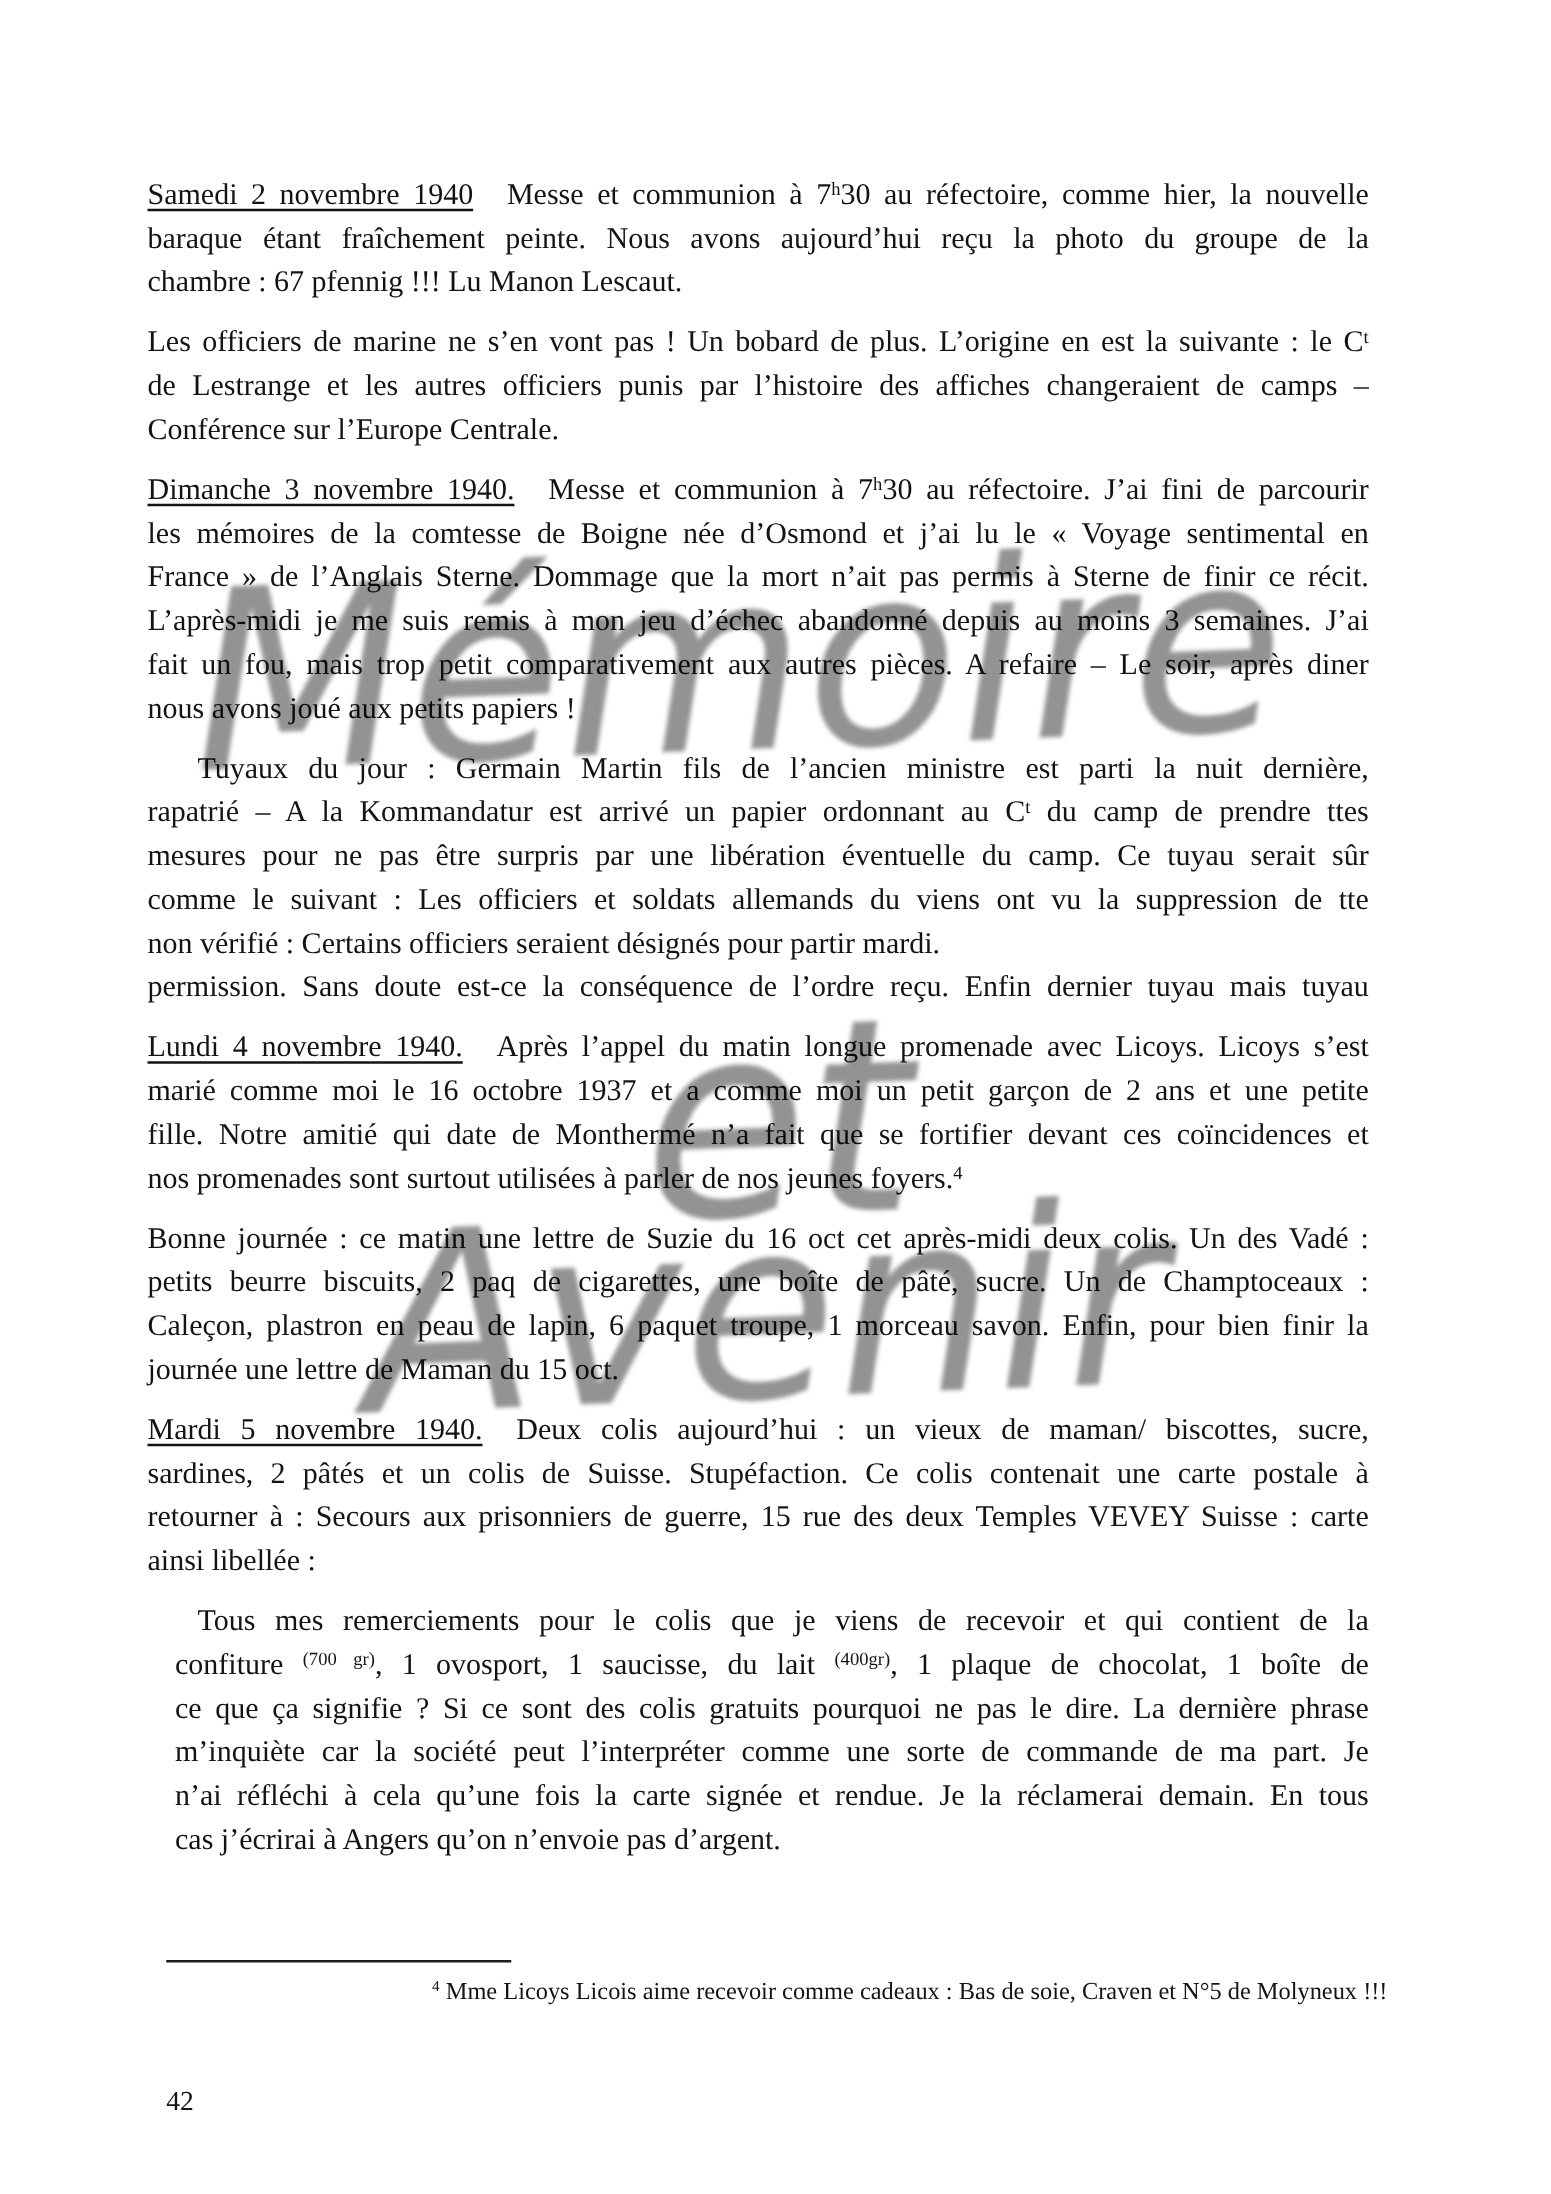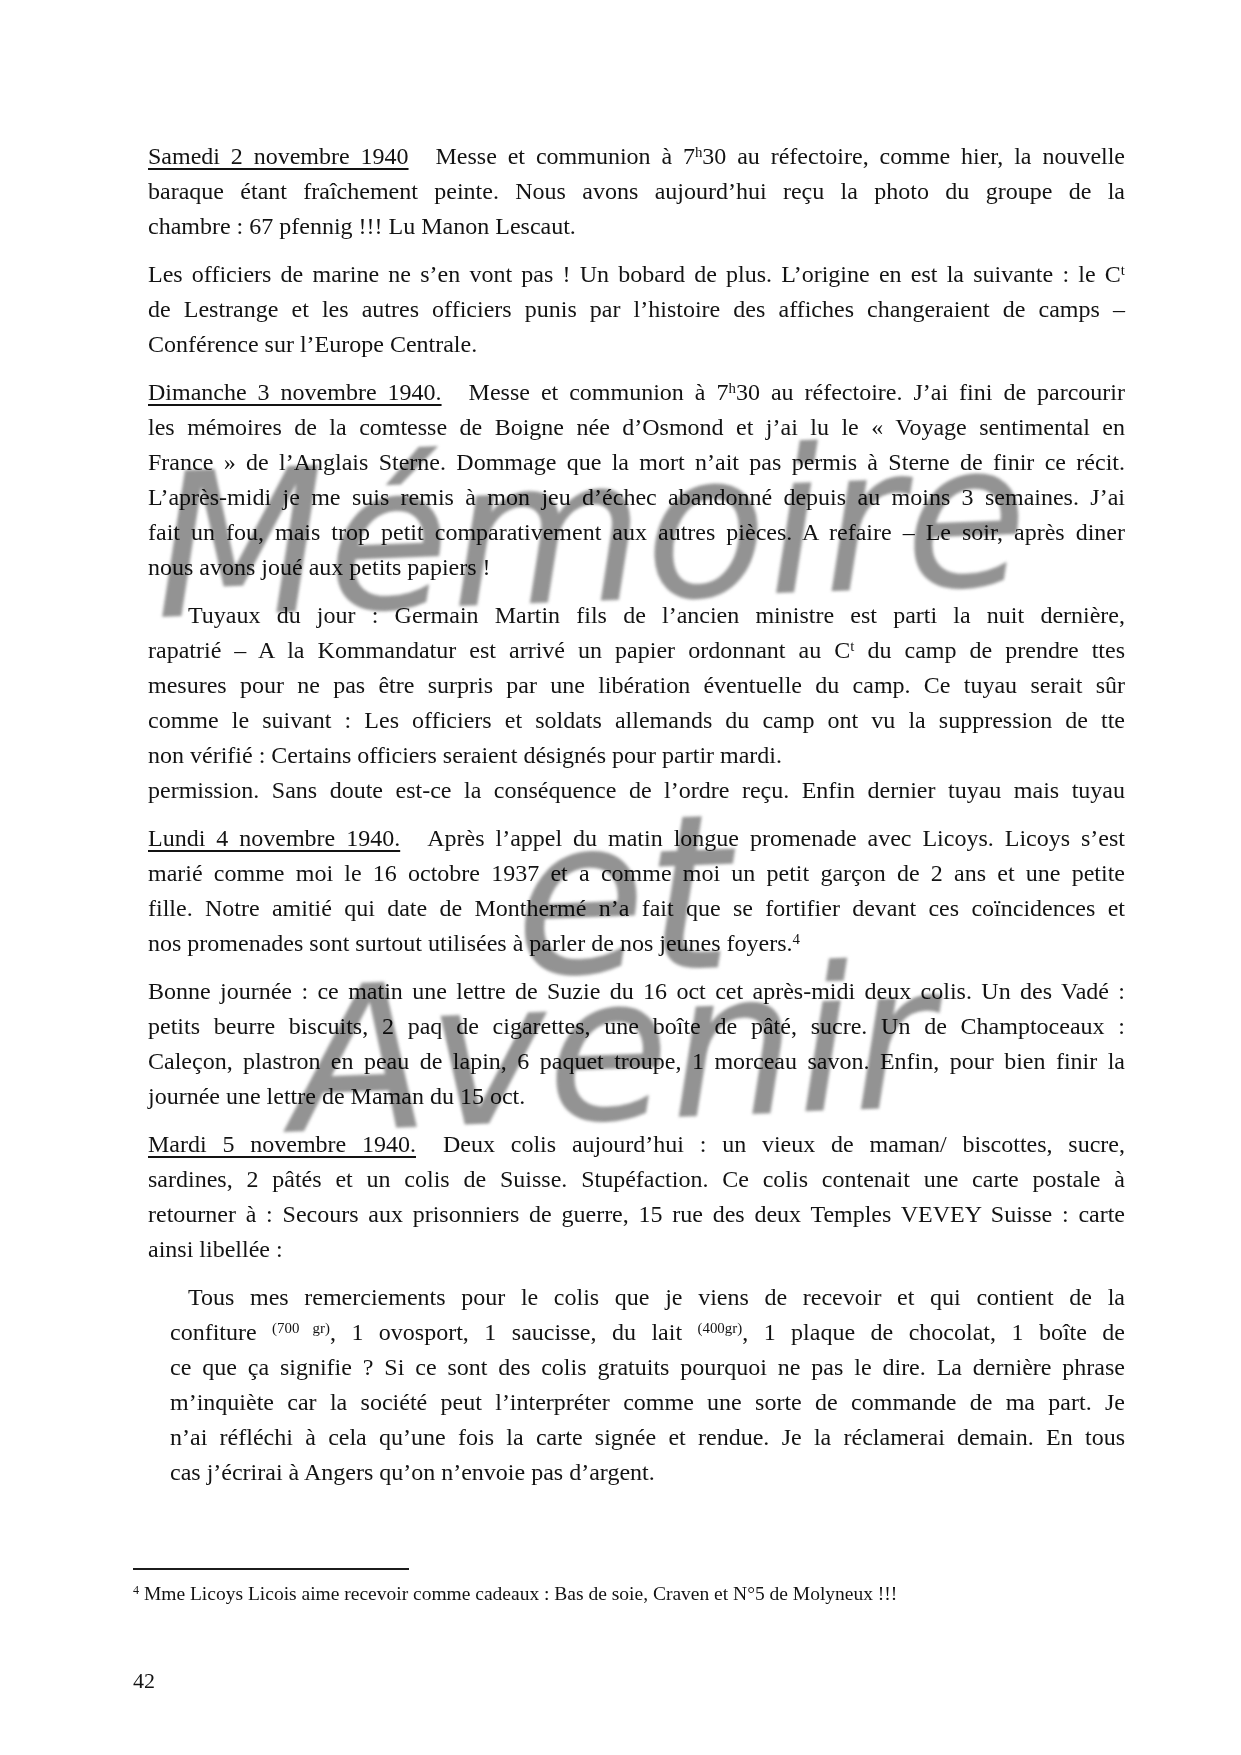--- a/index.html
+++ b/index.html
@@ -1,21 +1,21 @@
 <!DOCTYPE html>
 <html><head>
 <meta charset="utf-8">
 <style>
   html,body{margin:0;padding:0}
   body{
     width:1241px;height:1755px;position:relative;overflow:hidden;
     background:#ffffff;color:#131313;
     font-family:"Liberation Serif", serif;
   }
-  .content{position:absolute;left:148px;top:139px;width:977px;z-index:1}
+  .content{position:absolute;left:118px;top:139px;width:977px;z-index:1}
   .para{margin:0 0 13px 0}
   .line{
     font-size:24px;line-height:35px;
     text-align:justify;white-space:nowrap;
   }
   .j{text-align-last:justify}
   .head{text-decoration:underline;text-underline-offset:4px;margin-right:27px}
   .sup{font-size:0.62em;position:relative;top:-0.45em;line-height:0}
   .fl-indent{text-indent:40px}
   .blockquote{margin-left:22px}
@@ -25,21 +25,21 @@
     position:absolute;z-index:5;pointer-events:none;
     font-family:"DejaVu Sans", sans-serif;font-style:italic;
     color:#7b7b7b;opacity:.82;mix-blend-mode:multiply;
     line-height:1;white-space:nowrap;filter:blur(1.5px);
   }
   #wm1{left:158px;top:448px;font-size:200px;transform:rotate(-2.2deg);transform-origin:left bottom}
   #wm2{left:518px;top:793px;font-size:215px;transform:rotate(-2.2deg);transform-origin:left bottom}
   #wm3{left:295px;top:962px;font-size:200px;transform:rotate(-2.2deg);transform-origin:left bottom}
 
   .footnote-sep{position:absolute;left:133px;top:1568px;width:276px;height:0;border-top:2px solid #1c1c1c;z-index:1}
-  .footnote{position:absolute;left:133px;top:1580px;width:977px;font-size:19.5px;line-height:27px;z-index:1;text-align:left}
+  .footnote{position:absolute;left:133px;top:1580px;width:977px;font-size:19.5px;line-height:27px;z-index:1;text-align:right}
   .footnote .sup{top:-0.5em}
   .pagenum{position:absolute;left:133px;top:1668px;width:977px;text-align:left;font-size:22px;z-index:1}
 </style>
 </head>
 <body>
 
 <div class="watermark" id="wm1">Mémoire</div>
 <div class="watermark" id="wm2">et</div>
 <div class="watermark" id="wm3">Avenir</div>
 
@@ -63,21 +63,21 @@
     <div class="line j"><span class="">France » de l’Anglais Sterne. Dommage que la mort n’ait pas permis à Sterne de finir ce récit.</span></div>
     <div class="line j"><span class="">L’après-midi je me suis remis à mon jeu d’échec abandonné depuis au moins 3 semaines. J’ai</span></div>
     <div class="line j"><span class="">fait un fou, mais trop petit comparativement aux autres pièces. A refaire – Le soir, après diner</span></div>
     <div class="line"><span class="">nous avons joué aux petits papiers !</span></div>
   </div>
 
   <div class="para">
     <div class="line j fl-indent"><span class="">Tuyaux du jour : Germain Martin fils de l’ancien ministre est parti la nuit dernière,</span></div>
     <div class="line j"><span class="">rapatrié – A la Kommandatur est arrivé un papier ordonnant au C</span><span class="sup">t</span><span class=""> du camp de prendre ttes</span></div>
     <div class="line j"><span class="">mesures pour ne pas être surpris par une libération éventuelle du camp. Ce tuyau serait sûr</span></div>
-    <div class="line j"><span class="">comme le suivant : Les officiers et soldats allemands du camp ont vu la suppression de tte</span></div>
+    <div class="line j"><span class="">comme le suivant : Les officiers et soldats allemands du viens ont vu la suppression de tte</span></div>
     <div class="line"><span class="">non vérifié : Certains officiers seraient désignés pour partir mardi.</span></div>
     <div class="line j"><span class="">permission. Sans doute est-ce la conséquence de l’ordre reçu. Enfin dernier tuyau mais tuyau</span></div>
   </div>
 
   <div class="para">
     <div class="line j"><span class="head">Lundi 4 novembre 1940.</span><span class="">Après l’appel du matin longue promenade avec Licoys. Licoys s’est</span></div>
     <div class="line j"><span class="">marié comme moi le 16 octobre 1937 et a comme moi un petit garçon de 2 ans et une petite</span></div>
     <div class="line j"><span class="">fille. Notre amitié qui date de Monthermé n’a fait que se fortifier devant ces coïncidences et</span></div>
     <div class="line"><span class="">nos promenades sont surtout utilisées à parler de nos jeunes foyers.</span><span class="sup">4</span></div>
   </div>

